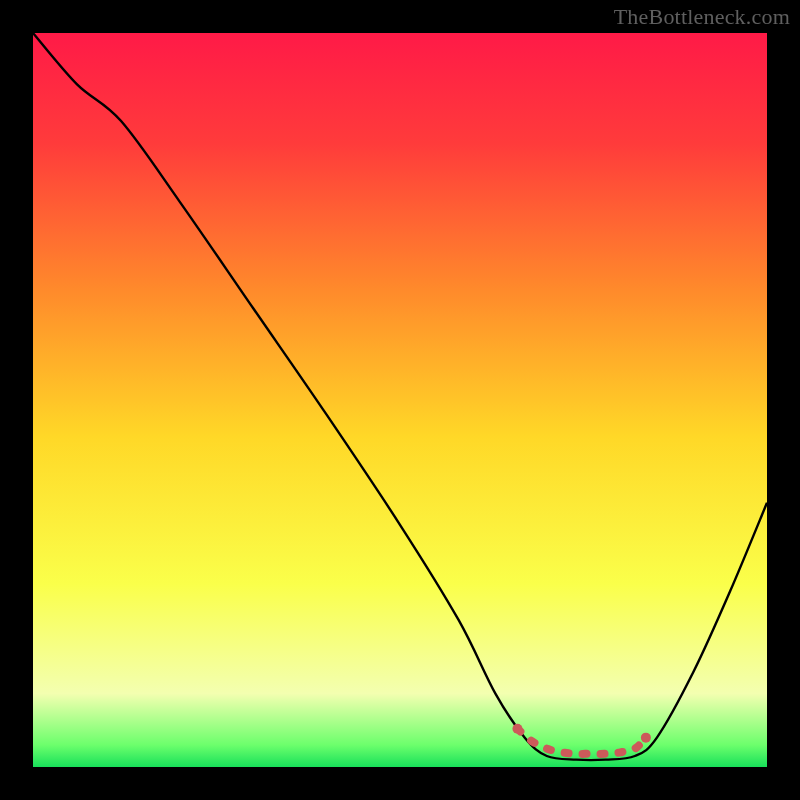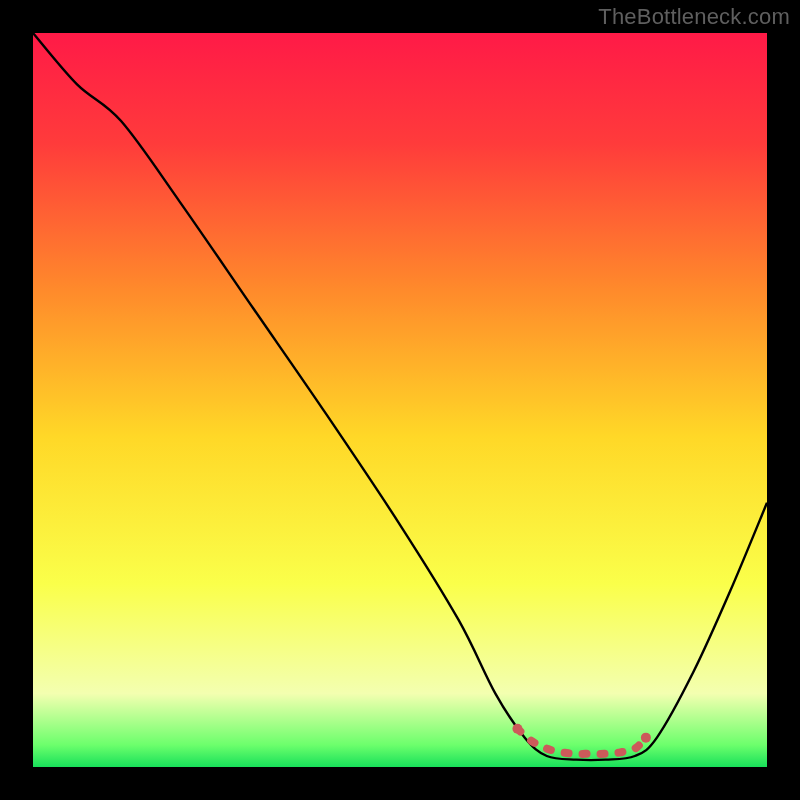--- a/index.html
+++ b/index.html
@@ -9,20 +9,21 @@
     height: 800px;
     background: #000;
     overflow: hidden;
     font-family: Arial, Helvetica, sans-serif;
   }
   .frame {
     position: relative;
     width: 800px;
     height: 748px;
     background: #000;
+    font-family: Liberation Serif, serif;
   }
   .watermark {
     position: absolute;
     top: 4px;
     right: 10px;
     color: #5f5f5f;
     font-size: 22px;
     font-weight: 500;
     letter-spacing: 0.2px;
     z-index: 5;

